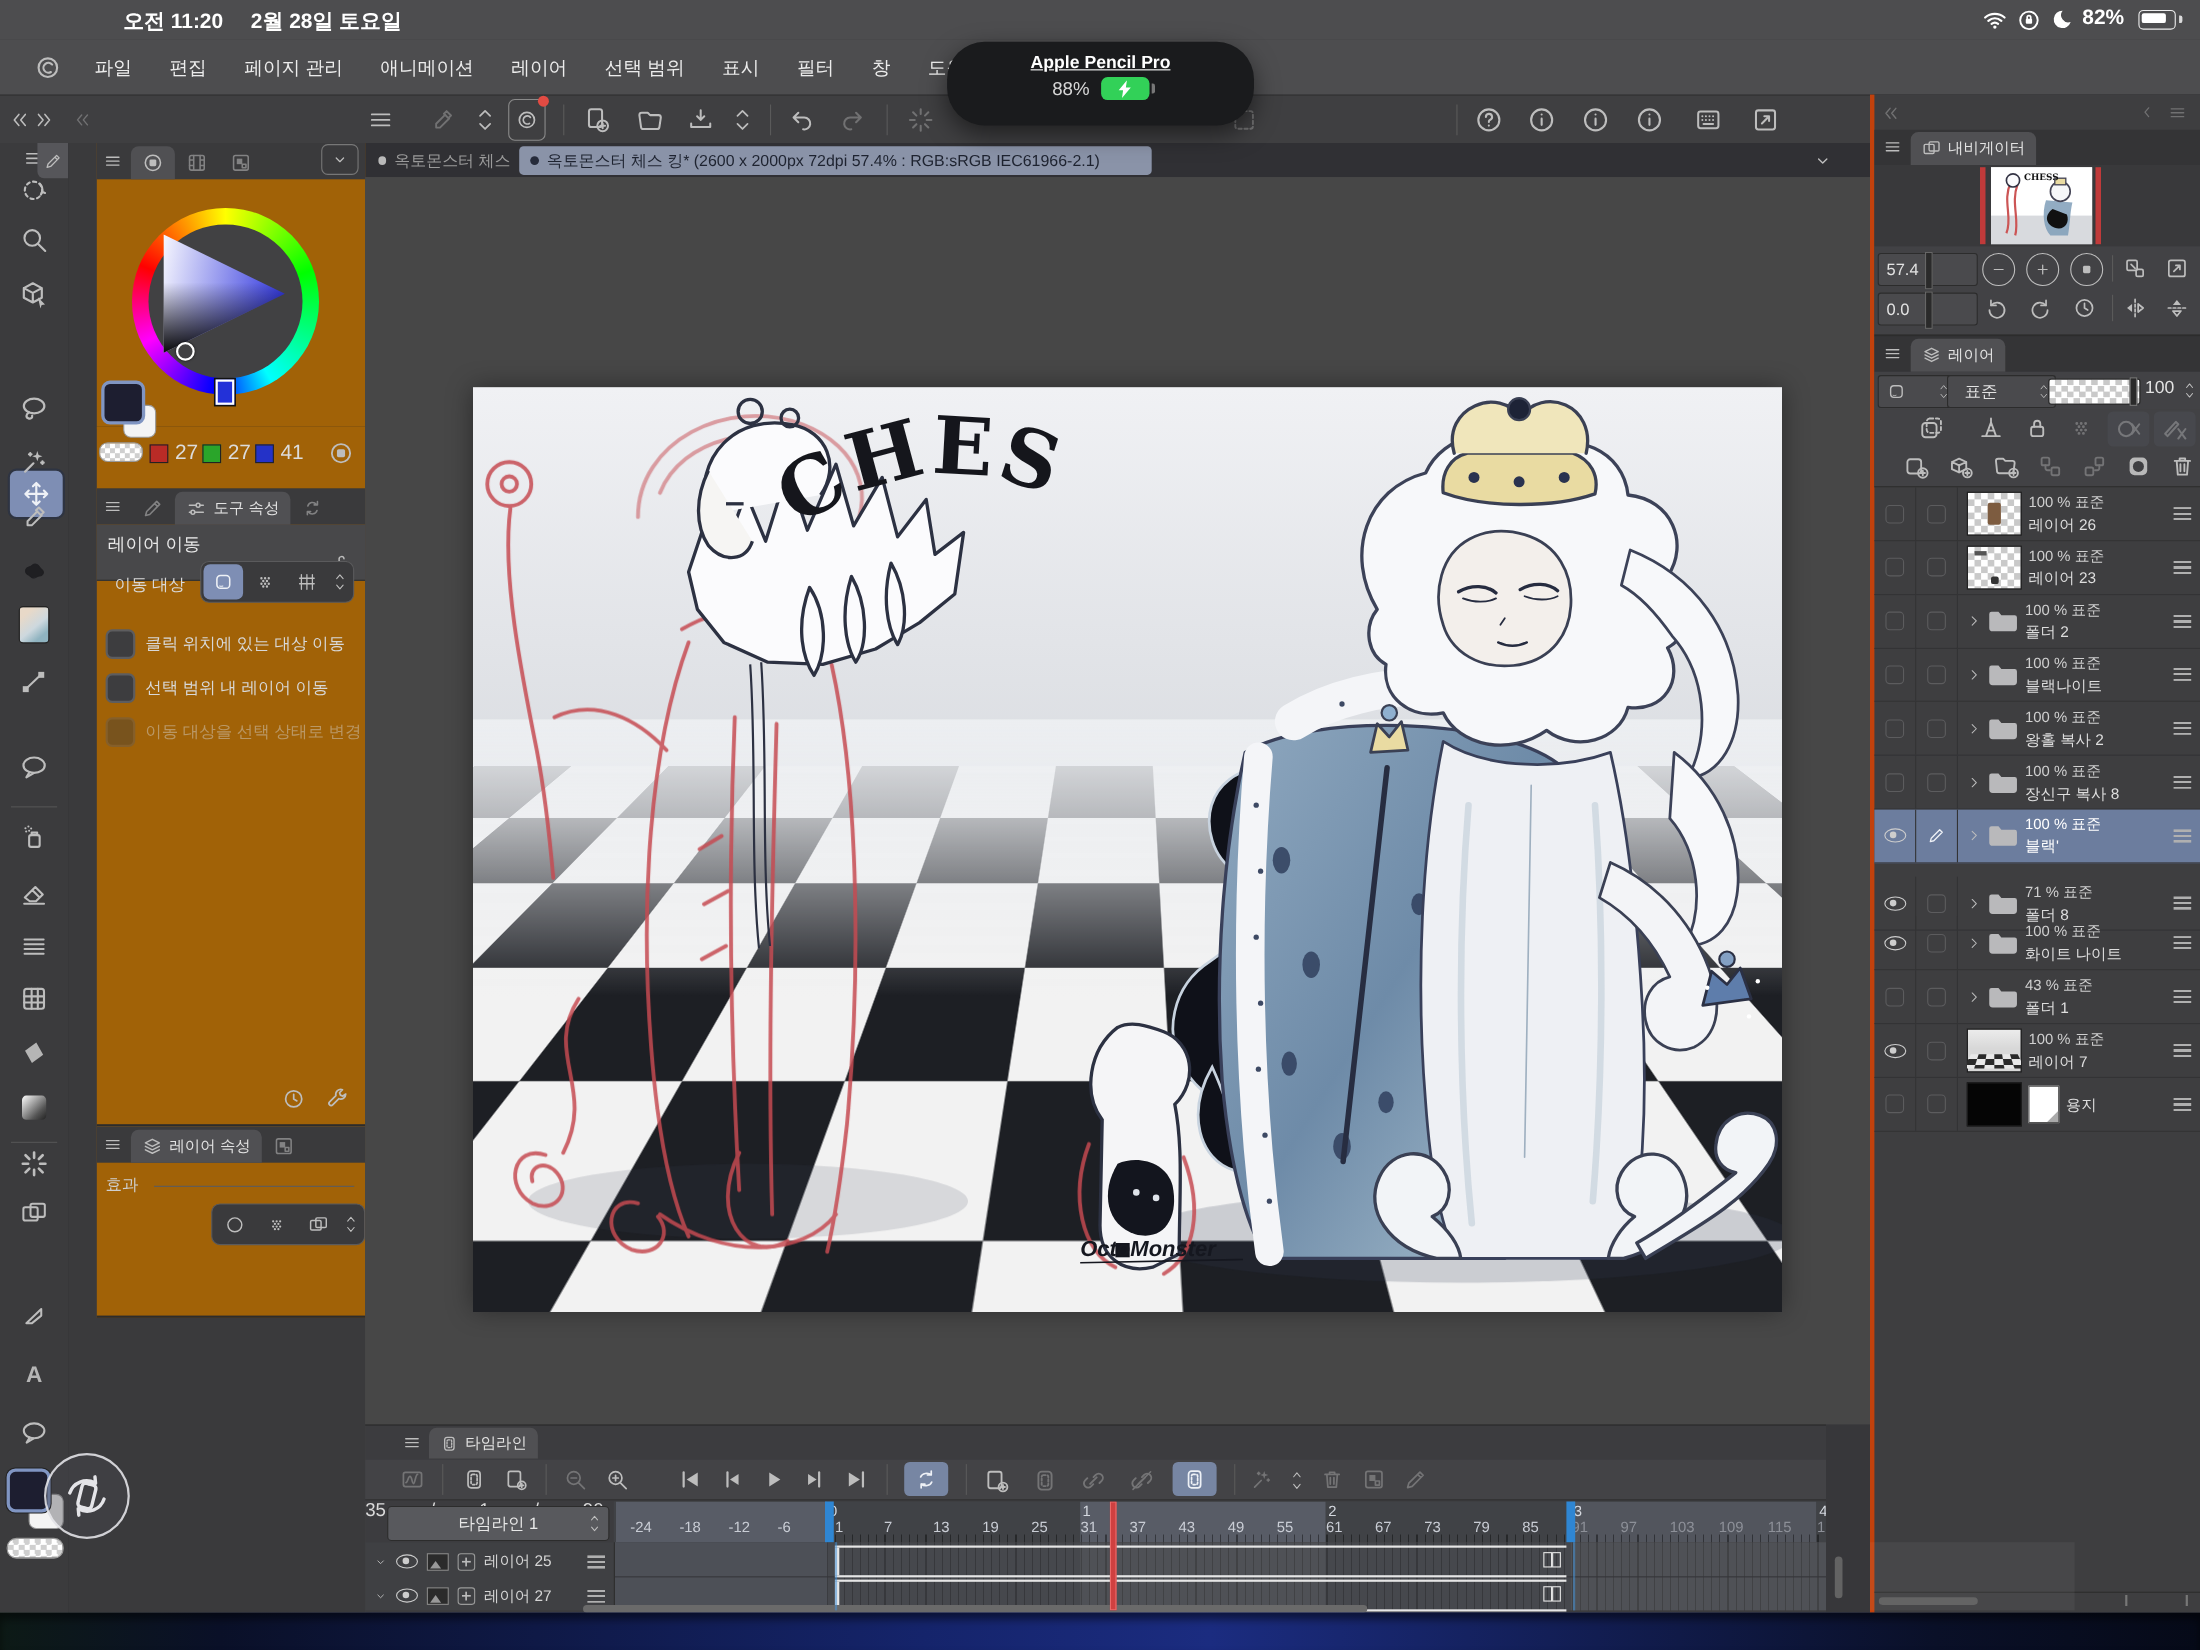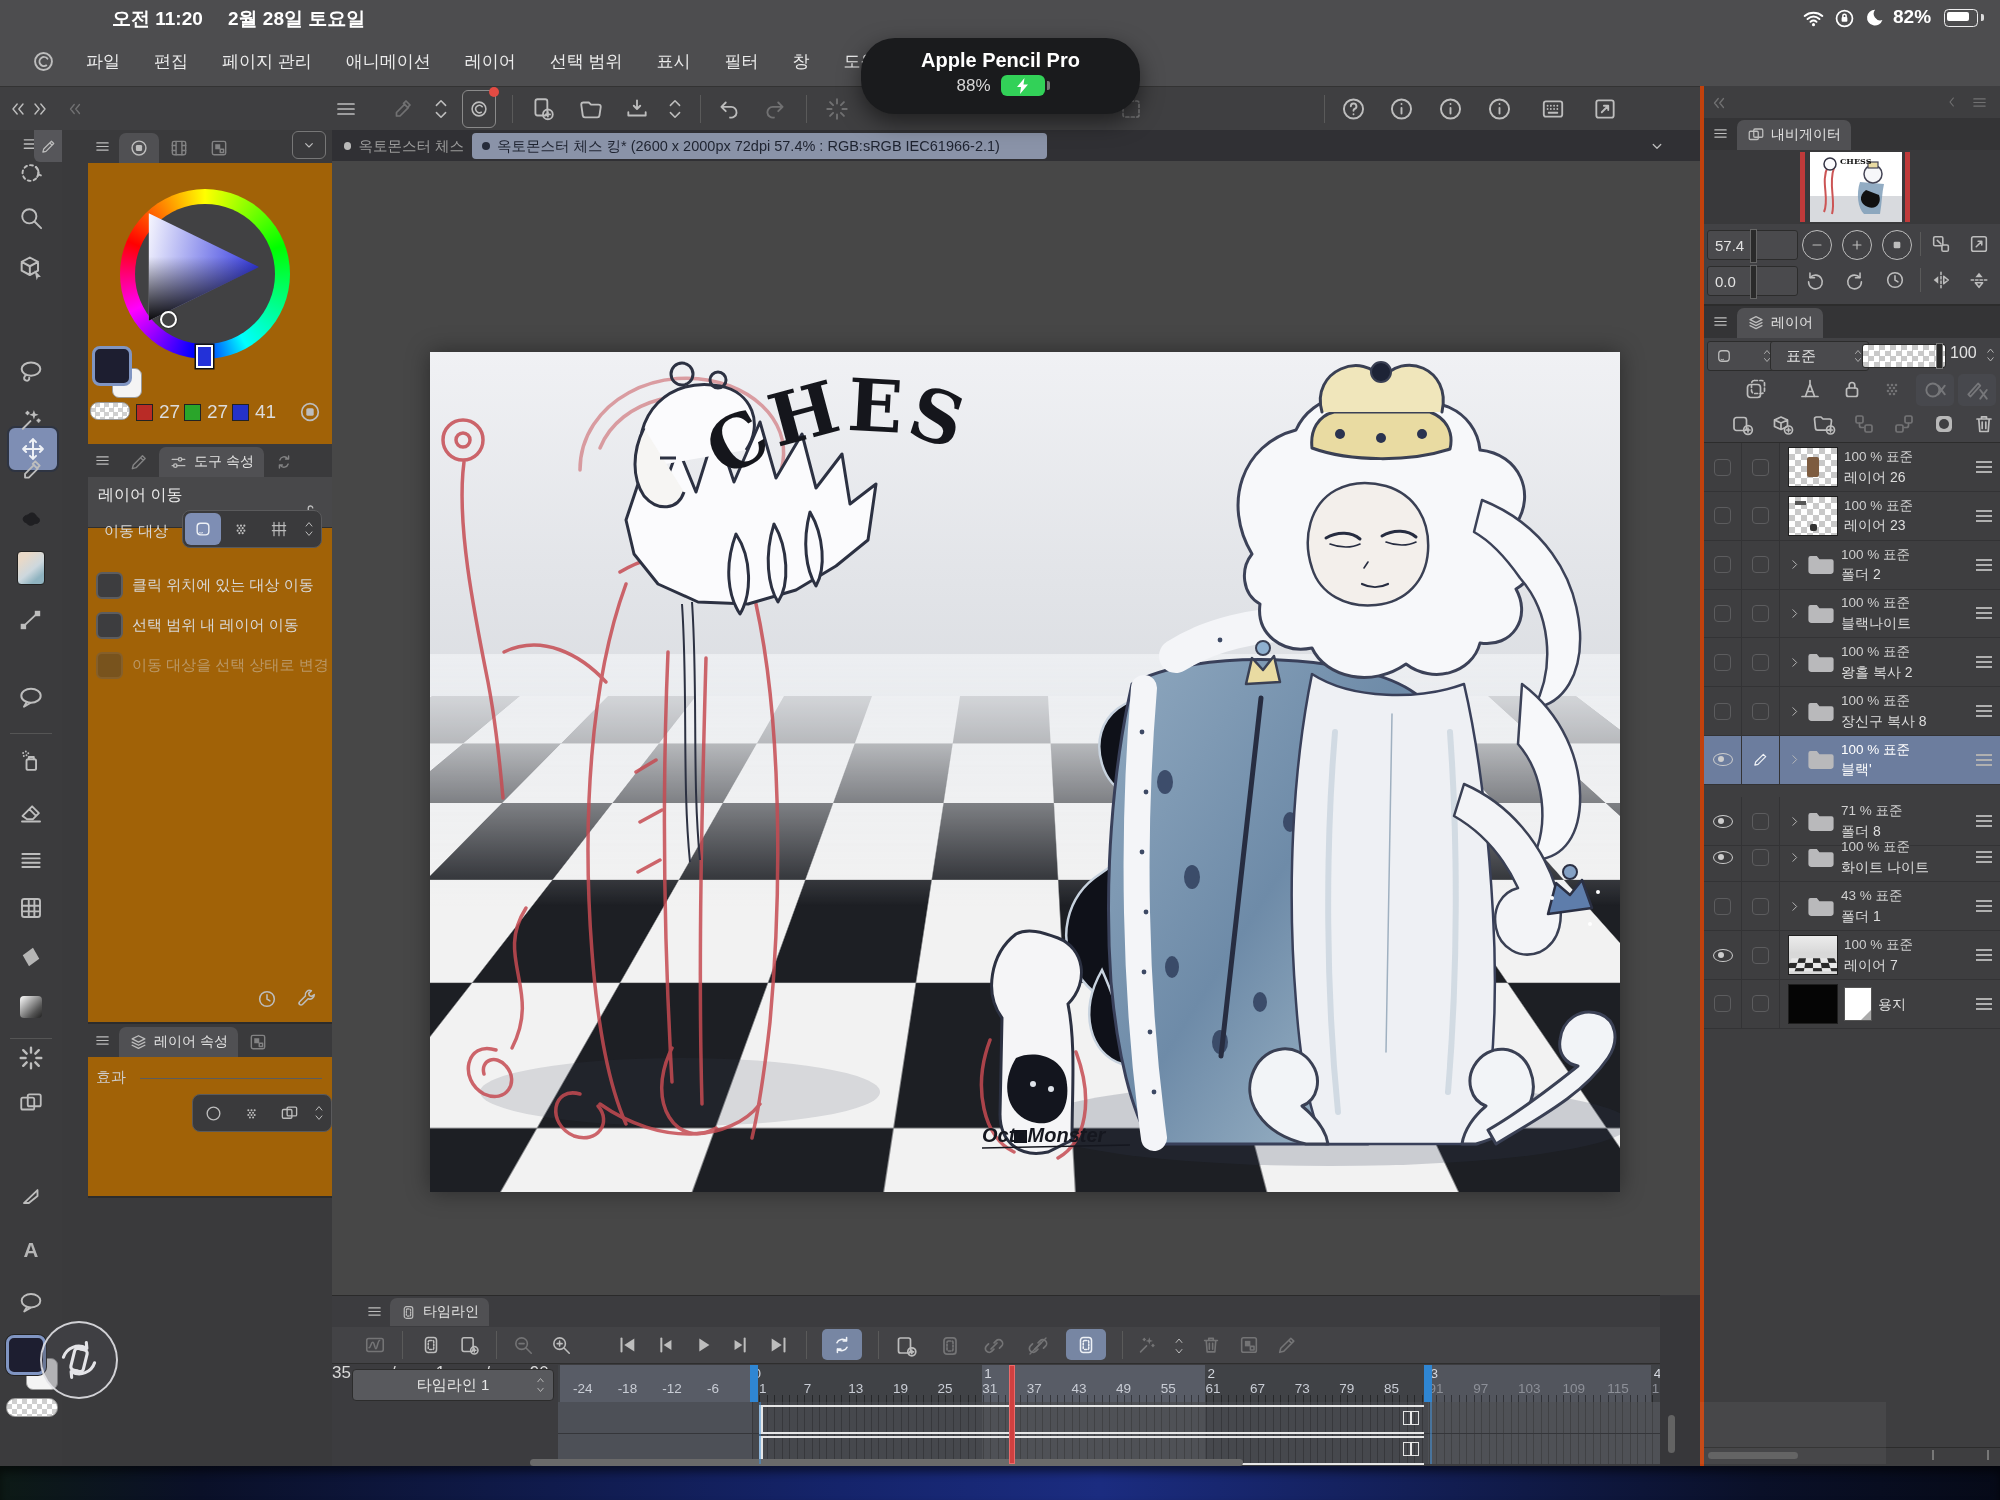--- a/index.html
+++ b/index.html
@@ -21,21 +21,21 @@
   .bluecell{position:absolute;top:90px;width:44px;height:40px;background:#7786a3;display:flex;align-items:center;justify-content:center;}
   #tabbar{left:0;top:130px;width:1700px;height:31px;background:#303034;}
   .dtab{position:absolute;top:3px;height:26px;display:flex;align-items:center;gap:7px;padding:0 10px;border-radius:4px;font-size:14.5px;white-space:nowrap;overflow:hidden;}
   .dtab .dot{width:8px;height:8px;border-radius:50%;}
   #tab-inactive{left:334px;width:120px;color:#9b9b9b;}
   #tab-inactive .dot{background:#b9b9b9;}
   #tab-active{left:472px;width:555px;background:#8a93a8;color:#1e2330;}
   #tab-active .dot{background:#262b3a;}
   
   #pencil-popup{left:861px;top:38px;width:279px;height:76px;background:#1a1b1d;border-radius:34px;box-shadow:0 8px 22px rgba(0,0,0,.5);z-index:60;text-align:center;}
-  #pencil-popup .tt{margin-top:11px;font-size:20px;font-weight:bold;color:#fff;}
+  #pencil-popup .tt{margin-top:11px;font-size:16px;font-weight:bold;color:#fff;text-decoration:underline;}
   #pencil-popup .bb{margin-top:3px;display:flex;justify-content:center;align-items:center;gap:10px;font-size:17px;color:#d6d6d6;}
   .pbat{position:relative;width:44px;height:21px;background:#32d158;border-radius:6px;display:flex;align-items:center;justify-content:center;}
   .pbat:after{content:"";position:absolute;right:-5px;top:6px;width:3px;height:9px;background:#777;border-radius:0 2px 2px 0;}
   
   #leftcol{left:0;top:130px;width:62px;height:1336px;background:#3b3b3d;border-right:1px solid #2e2e2e;}
   .lt{position:absolute;left:50%;transform:translate(-50%,-50%);}
   .ldiv{position:absolute;left:10px;width:42px;height:1px;background:#555;}
   #move-sel{position:absolute;left:7px;top:296px;width:48px;height:42px;background:#7e8eb4;border:2px solid #2e3442;border-radius:8px;display:flex;align-items:center;justify-content:center;}
   #face-thumb{width:26px;height:32px;border-radius:4px;background:linear-gradient(140deg,#e8d9c8 20%,#cdd8de 55%,#8fb3c0 80%);border:1px solid #222;}
   #grad-sq{width:22px;height:22px;border-radius:4px;background:linear-gradient(135deg,#fff,#555 70%,#222);}
@@ -1494,20 +1494,42 @@
       <span class="clip" style="top:34px">
           <span class="cap" style="left:652px;top:4px"></span>
           <span class="cap" style="left:644px;top:4px"></span>
         </span>
     </div>
     <span class="bluemark" style="left:418px"></span>
     <span class="blueline" style="left:427px"></span>
     <span class="bluemark" style="left:1092px"></span>
     <span class="blueline" style="left:1098px"></span>
     <span id="playhead"></span>
+    <div id="track-heads" style="position:absolute;left:0;top:106px;width:226px;height:62px;background:#3f4043;border-right:1px solid #2e2e2e">
+        <div class="trow" style="top: 2px;">
+          <svg class="ic" width="12" height="12" viewBox="0 0 24 24">
+            <path d="M7 10l5 5 5-5"></path>
+          </svg>
+          <span class="i-eye"></span>
+          <span class="th-thumb"></span>
+          <span class="th-plus"></span>
+          <span class="tname">레이어 25</span>
+          <span class="i-ham"></span>
+        </div>
+        <div class="trow" style="top: 33px;">
+          <svg class="ic" width="12" height="12" viewBox="0 0 24 24">
+            <path d="M7 10l5 5 5-5"></path>
+          </svg>
+          <span class="i-eye"></span>
+          <span class="th-thumb"></span>
+          <span class="th-plus"></span>
+          <span class="tname">레이어 27</span>
+          <span class="i-ham"></span>
+        </div>
+      </div>
     <span id="hscroll"></span>
   </div>
   <div class="abs" id="tl-gap">
     <span style="position:absolute;left:8px;top:120px;width:7px;height:38px;background:#636363;border-radius:4px"></span>
   </div>
 
   <div class="abs" id="wallpaper"></div>
 </div>
 
 </body></html>

